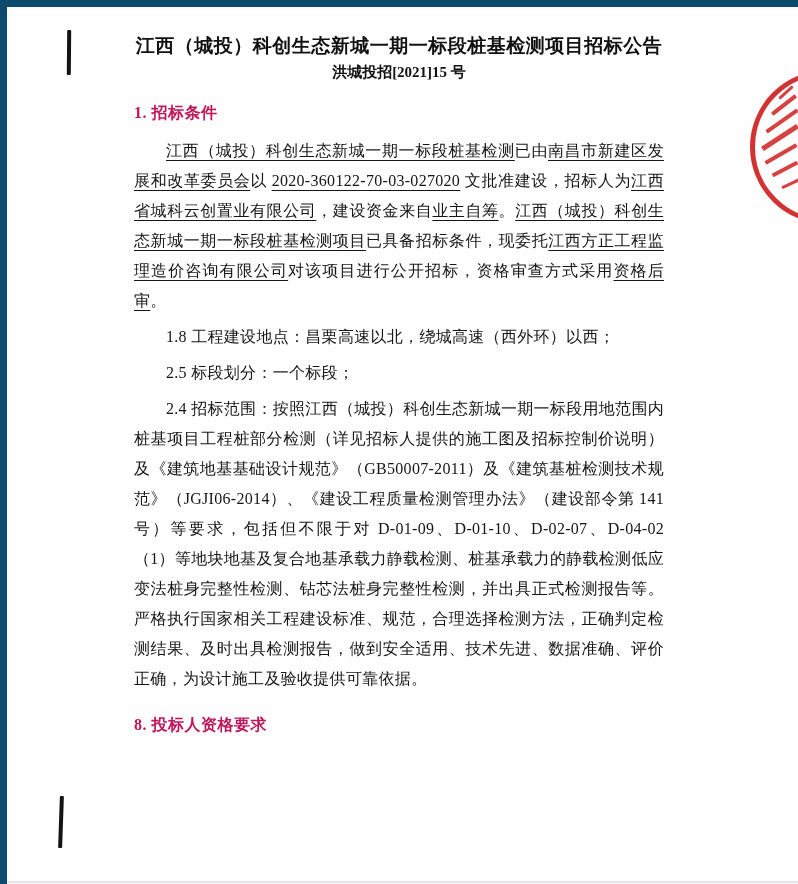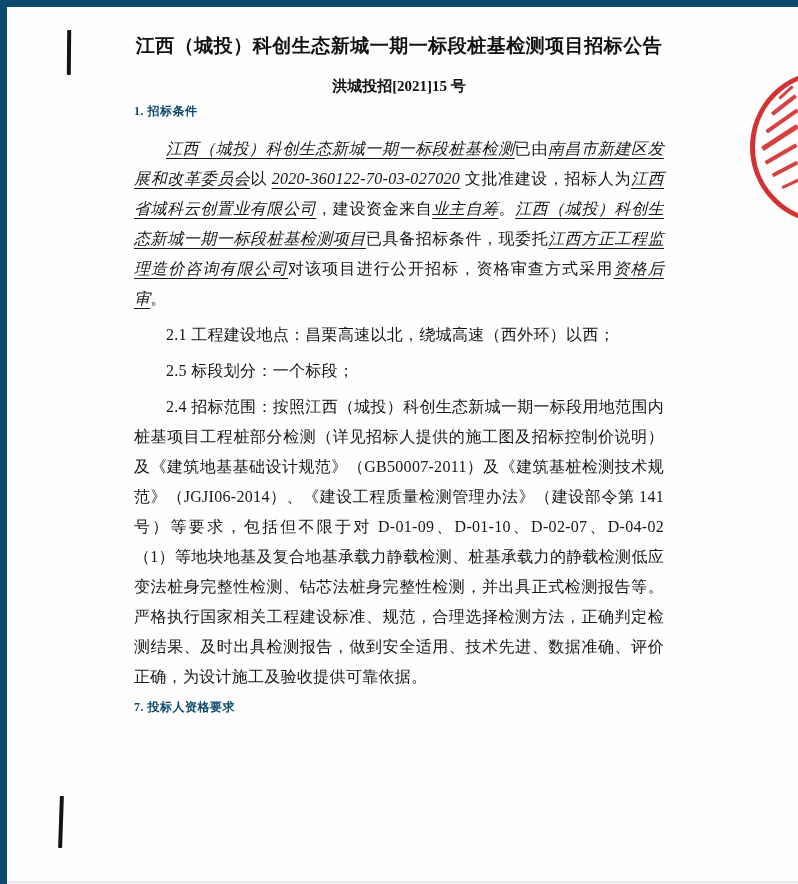--- a/index.html
+++ b/index.html
@@ -44,33 +44,33 @@
     position:absolute;left:127px;top:26px;width:530px;
     color:#161616;
     font-size:16px;line-height:30px;
   }
   .title{
     text-align:center;font-weight:bold;font-size:19px;line-height:25px;
     letter-spacing:.5px;color:#111;
   }
   .docnum{
     text-align:center;font-weight:bold;font-size:15px;line-height:20px;
-    margin-top:18px;color:#111;
+    margin-top:4px;color:#111;
   }
   .h{
-    font-weight:bold;font-size:12px;line-height:22px;margin-top:4px;
-    letter-spacing:.5px;color:#0c4a6e;
+    font-weight:bold;font-size:16px;line-height:22px;margin-top:20px;
+    letter-spacing:.5px;color:#be185d;
   }
   .para{
     margin:0;margin-top:12px;
     text-align:justify;text-justify:inter-ideograph;
     text-indent:2em;letter-spacing:.3px;
   }
   .para.tight{margin-top:6px;}
-  .u{text-decoration:underline;text-underline-offset:4px;text-decoration-thickness:1px;font-style:italic;}
+  .u{text-decoration:underline;text-underline-offset:4px;text-decoration-thickness:1px;}
 </style>
 </head>
 <body>
 
 <div class="page">
 
   <div class="scan-mark top"></div>
   <div class="scan-mark bottom"></div>
 
   <div class="seal"></div>
@@ -88,25 +88,25 @@
 
     <div class="docnum">洪城投招[2021]15 号</div>
 
     <div class="h">1. 招标条件</div>
 
     <p class="para">
       <span class="u">江西（城投）科创生态新城一期一标段桩基检测</span><span>已由</span><span class="u">南昌市新建区发展和改革委员会</span><span>以 </span><span class="u">2020-360122-70-03-027020</span><span> 文批准建设，招标人为</span><span class="u">江西省城科云创置业有限公司</span><span>，建设资金来自</span><span class="u">业主自筹</span><span>。</span><span class="u">江西（城投）科创生态新城一期一标段桩基检测项目</span><span>已具备招标条件，现委托</span><span class="u">江西方正工程监理造价咨询有限公司</span><span>对该项目进行公开招标，资格审查方式采用</span><span class="u">资格后审</span><span>。</span>
     </p>
 
 
-    <p class="para tight">2.1 工程建设地点：昌栗高速以北，绕城高速（西外环）以西；</p>
+    <p class="para tight">1.8 工程建设地点：昌栗高速以北，绕城高速（西外环）以西；</p>
 
     <p class="para tight">2.5 标段划分：一个标段；</p>
 
 
     <p class="para tight">2.4 招标范围：按照江西（城投）科创生态新城一期一标段用地范围内桩基项目工程桩部分检测（详见招标人提供的施工图及招标控制价说明）及《建筑地基基础设计规范》（GB50007-2011）及《建筑基桩检测技术规范》（JGJI06-2014）、《建设工程质量检测管理办法》（建设部令第 141 号）等要求，包括但不限于对 D-01-09、D-01-10、D-02-07、D-04-02（1）等地块地基及复合地基承载力静载检测、桩基承载力的静载检测低应变法桩身完整性检测、钻芯法桩身完整性检测，并出具正式检测报告等。严格执行国家相关工程建设标准、规范，合理选择检测方法，正确判定检测结果、及时出具检测报告，做到安全适用、技术先进、数据准确、评价正确，为设计施工及验收提供可靠依据。</p>
 
-    <div class="h">7. 投标人资格要求</div>
+    <div class="h">8. 投标人资格要求</div>
 
   </div>
 
   <div class="bottom-strip"></div>
 </div>
 
 </body></html>

